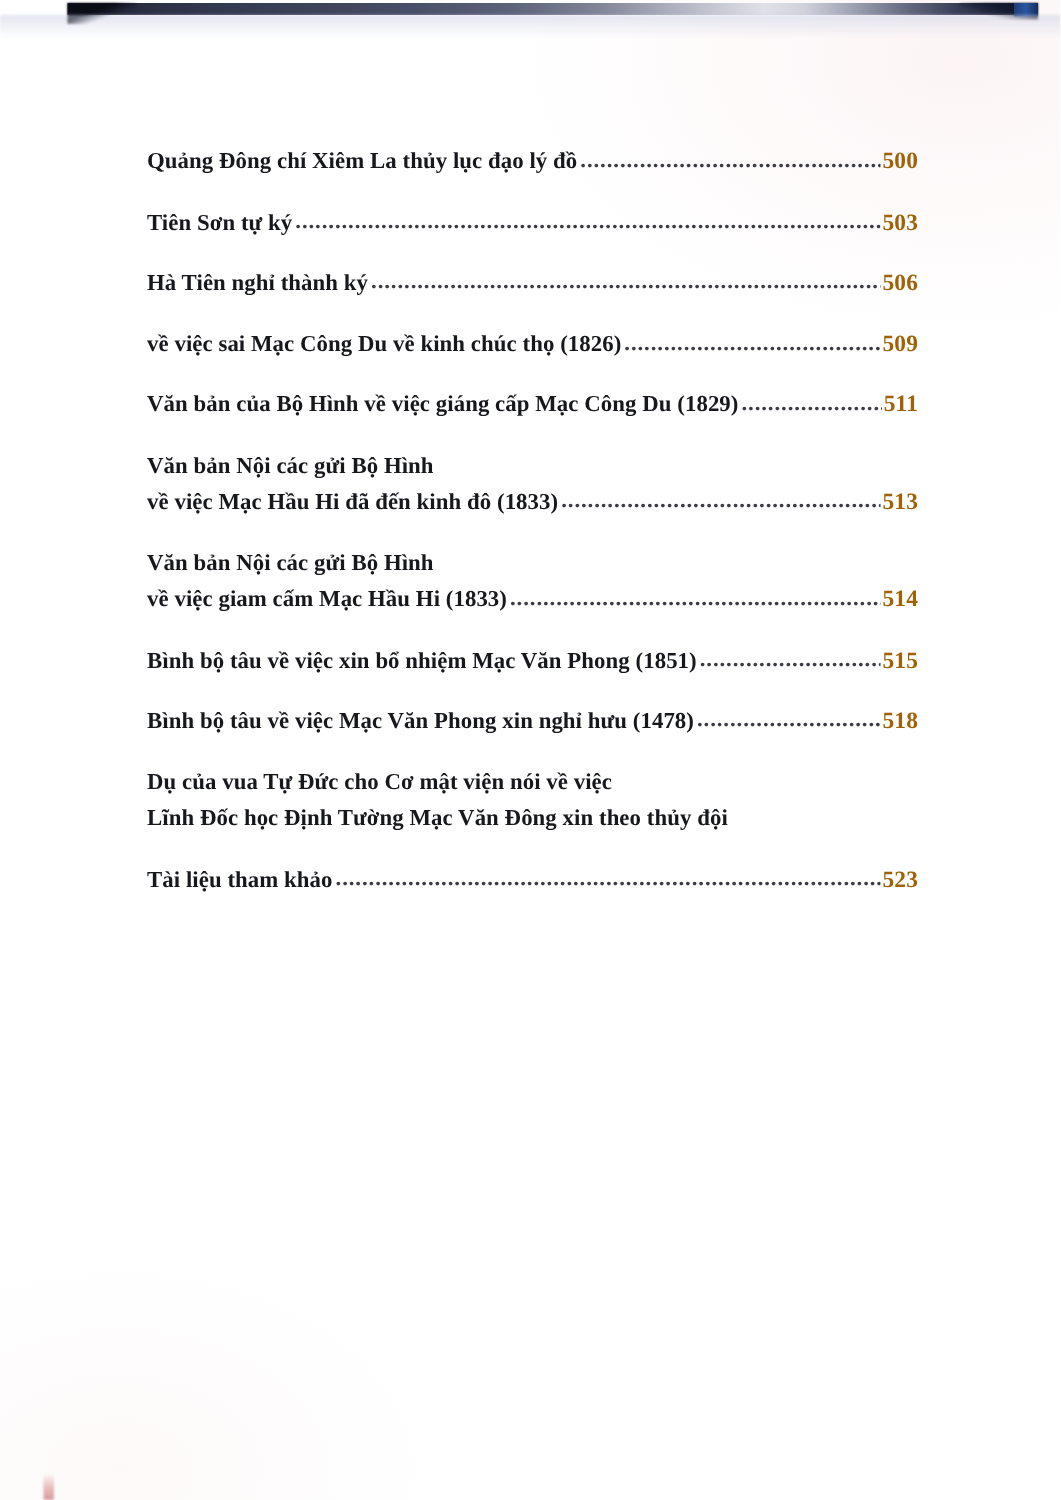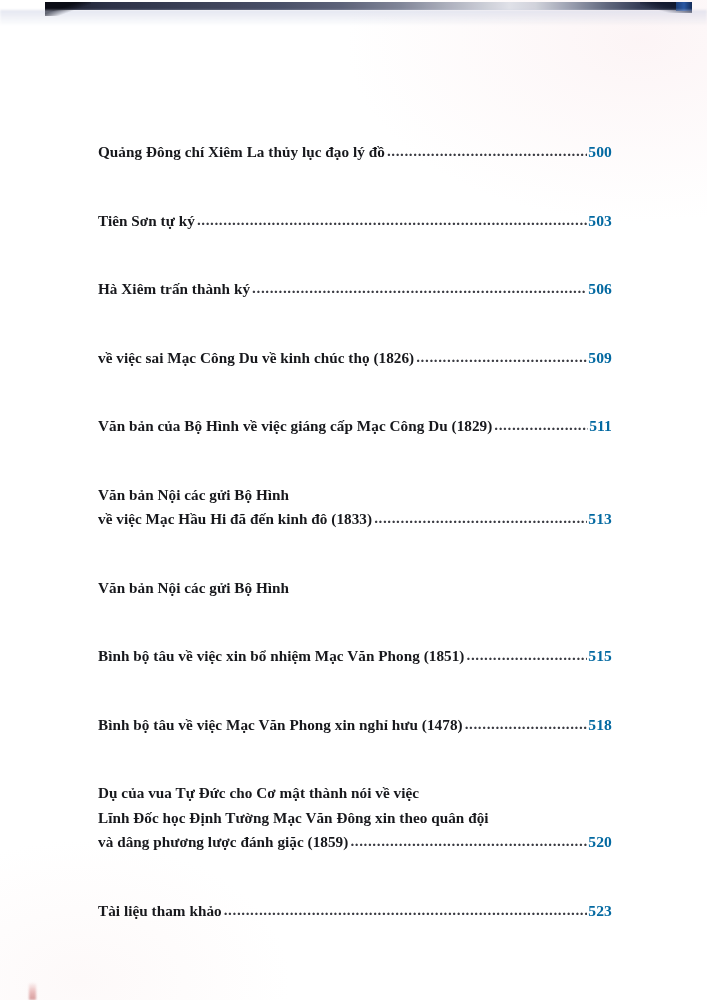--- a/index.html
+++ b/index.html
@@ -93,21 +93,20 @@
   
   .toc {
     position: absolute;
     left: 98px;
     top: 96px;
     width: 514px;
   }
 
   .entry {
     margin-bottom: 16px;
-    margin-top: 44px;
   }
   .entry:last-child { margin-bottom: 0; }
 
   .entry-line {
     font-size: 15.2px;
     font-weight: bold;
     color: #17181c;
     line-height: 24.5px;
     letter-spacing: 0.05px;
     white-space: nowrap;
@@ -135,21 +134,21 @@
     top: -1px;
     letter-spacing: 0.6px;
   }
   .leader-dots::before {
     content: "................................................................................................................................";
   }
   .page-num {
     flex: 0 0 auto;
     font-weight: bold;
     font-size: 15.6px;
-    color: #0369a1;
+    color: #a16207;
     letter-spacing: 0.1px;
   }
 
   
   .watermark {
     position: absolute;
     left: 0;
     top: 1004px;
     width: 707px;
     text-align: center;
@@ -195,21 +194,21 @@
     </div>
     <div class="entry">
       <div class="entry-line leader-line">
         <span class="leader-text">Tiên Sơn tự ký</span>
         <span class="leader-dots"></span>
         <span class="page-num">503</span>
       </div>
     </div>
     <div class="entry">
       <div class="entry-line leader-line">
-        <span class="leader-text">Hà Xiêm trấn thành ký</span>
+        <span class="leader-text">Hà Tiên nghỉ thành ký</span>
         <span class="leader-dots"></span>
         <span class="page-num">506</span>
       </div>
     </div>
     <div class="entry">
       <div class="entry-line leader-line">
         <span class="leader-text">về việc sai Mạc Công Du về kinh chúc thọ (1826)</span>
         <span class="leader-dots"></span>
         <span class="page-num">509</span>
       </div>
@@ -224,43 +223,43 @@
     <div class="entry">
       <div class="entry-line">Văn bản Nội các gửi Bộ Hình</div>
       <div class="entry-line leader-line">
         <span class="leader-text">về việc Mạc Hầu Hi đã đến kinh đô (1833)</span>
         <span class="leader-dots"></span>
         <span class="page-num">513</span>
       </div>
     </div>
     <div class="entry">
       <div class="entry-line">Văn bản Nội các gửi Bộ Hình</div>
+      <div class="entry-line leader-line">
+        <span class="leader-text">về việc giam cấm Mạc Hầu Hi (1833)</span>
+        <span class="leader-dots"></span>
+        <span class="page-num">514</span>
+      </div>
     </div>
     <div class="entry">
       <div class="entry-line leader-line">
         <span class="leader-text">Bình bộ tâu về việc xin bổ nhiệm Mạc Văn Phong (1851)</span>
         <span class="leader-dots"></span>
         <span class="page-num">515</span>
       </div>
     </div>
     <div class="entry">
       <div class="entry-line leader-line">
         <span class="leader-text">Bình bộ tâu về việc Mạc Văn Phong xin nghỉ hưu (1478)</span>
         <span class="leader-dots"></span>
         <span class="page-num">518</span>
       </div>
     </div>
     <div class="entry">
-      <div class="entry-line">Dụ của vua Tự Đức cho Cơ mật thành nói về việc</div>
-      <div class="entry-line">Lĩnh Đốc học Định Tường Mạc Văn Đông xin theo quân đội</div>
-      <div class="entry-line leader-line">
-        <span class="leader-text">và dâng phương lược đánh giặc (1859)</span>
-        <span class="leader-dots"></span>
-        <span class="page-num">520</span>
-      </div>
+      <div class="entry-line">Dụ của vua Tự Đức cho Cơ mật viện nói về việc</div>
+      <div class="entry-line">Lĩnh Đốc học Định Tường Mạc Văn Đông xin theo thủy đội</div>
     </div>
     <div class="entry">
       <div class="entry-line leader-line">
         <span class="leader-text">Tài liệu tham khảo</span>
         <span class="leader-dots"></span>
         <span class="page-num">523</span>
       </div>
     </div>
   </div>
 

